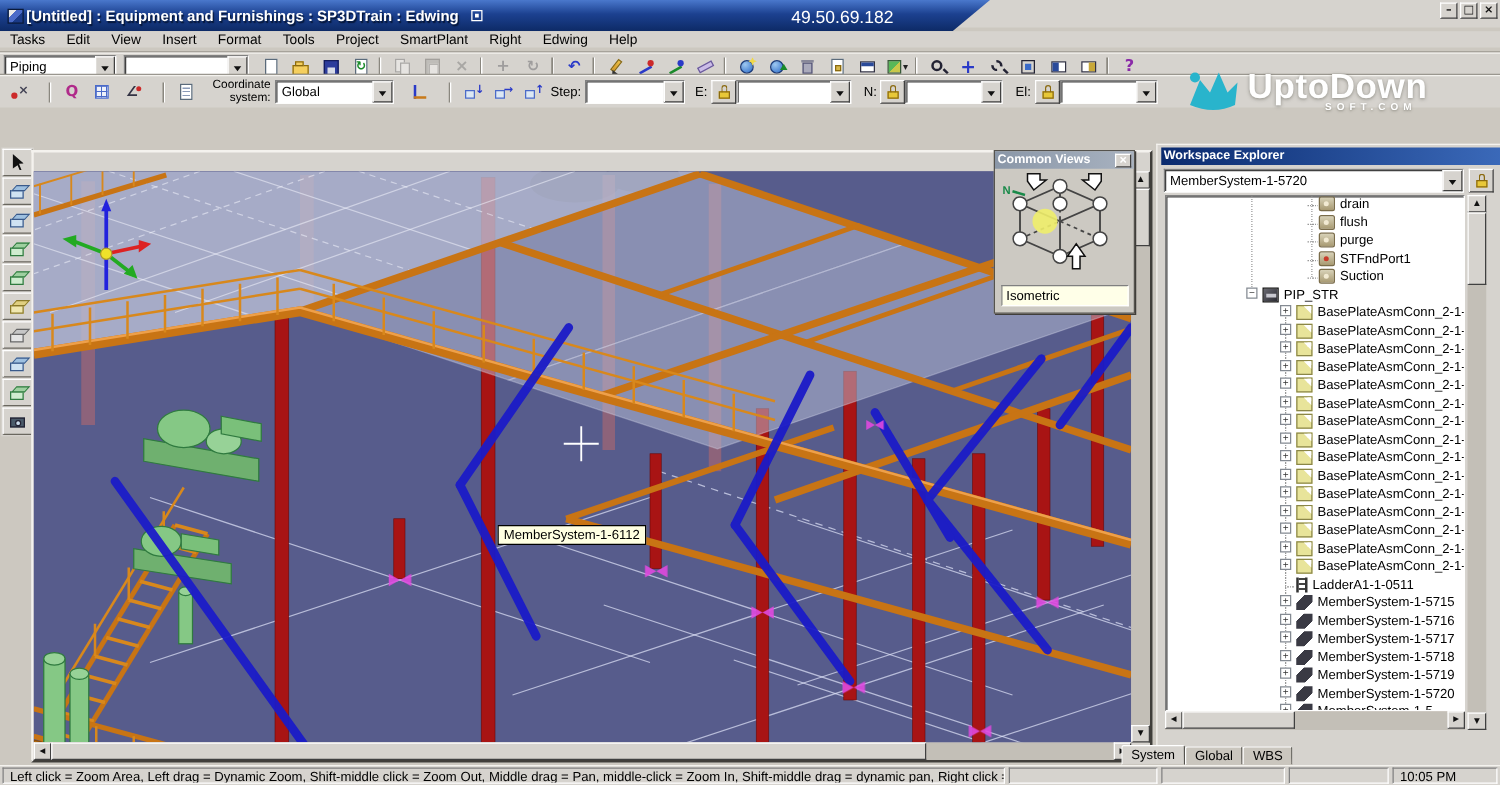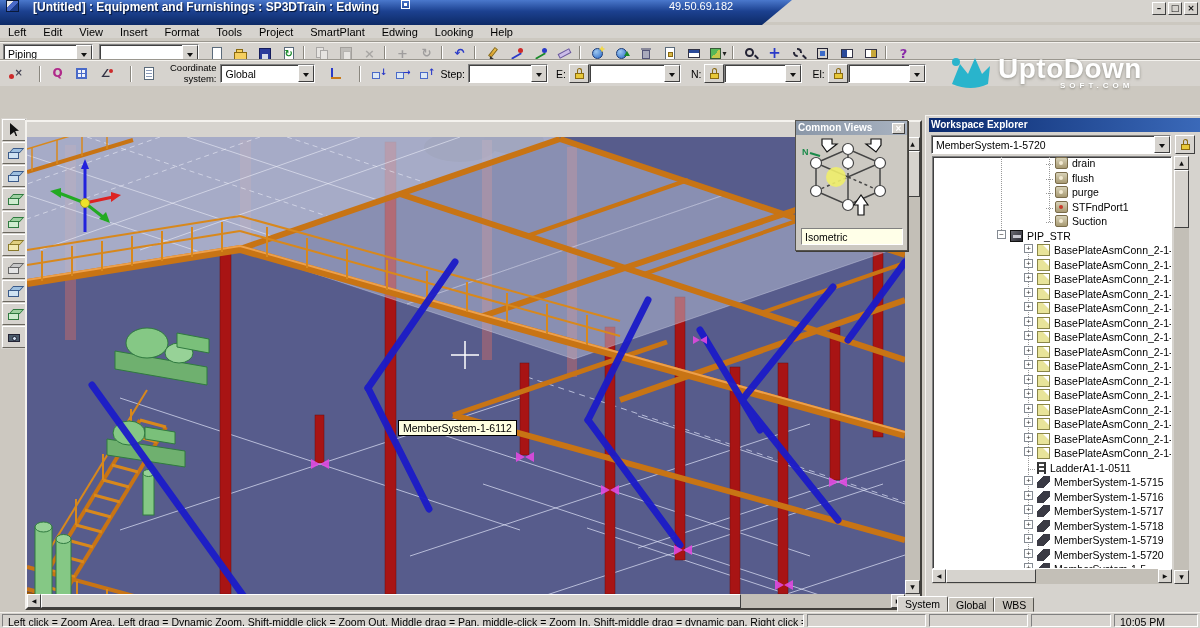--- a/index.html
+++ b/index.html
@@ -4,26 +4,26 @@
 <style>
   *{box-sizing:border-box;margin:0;padding:0}
   html,body{width:1200px;height:628px;overflow:hidden}
   body{font-family:"Liberation Sans",sans-serif;background:#ccc8c0;position:relative;font-size:11px}
   .abs{position:absolute}
 
   
   #topstrip{left:0;top:0;width:1200px;height:22px;background:#d6d3ce}
   #winbtns{right:2px;top:2px;display:flex;gap:2px}
   .wbtn{width:14px;height:13px;background:#d6d3ce;border:1px solid;border-color:#fff #404040 #404040 #fff;display:flex;align-items:center;justify-content:center;font:bold 9px/9px "DejaVu Sans",sans-serif;color:#111}
-  #banner{left:0;top:0;width:792px;height:25px;background:linear-gradient(180deg,#4a78cc 0%,#1c4190 45%,#0d2a66 100%);clip-path:polygon(0 0,100% 0,calc(100% - 30px) 100%,0 100%);color:#fff;display:flex;align-items:flex-start;padding:0 6px;gap:14px}
+  #banner{left:0;top:0;width:792px;height:25px;background:linear-gradient(180deg,#4a78cc 0%,#1c4190 45%,#0d2a66 100%);clip-path:polygon(0 0,100% 0,calc(100% - 30px) 100%,0 100%);color:#fff;display:flex;align-items:center;padding:0 6px;gap:2px}
   .appicon{width:13px;height:12px;background:linear-gradient(135deg,#e8e8e8 30%,#4a6ac8 30% 60%,#1a3a88 60%);border:1px solid #0a1a3a;flex:none}
   #banner .title{font-weight:bold;font-size:12px;white-space:nowrap;text-shadow:1px 1px 1px #041433}
   .pinicon{width:9px;height:9px;border:1px solid #fff;position:relative;margin-left:8px;flex:none}
   .pinicon::after{content:"";position:absolute;inset:2px;background:#fff}
-  #banner .ip{margin-left:245px;font-size:11px;white-space:nowrap}
+  #banner .ip{margin-left:245px;font-size:14px;white-space:nowrap}
   #ovbtns{display:flex;gap:9px;margin-left:90px;align-items:center}
   .ov-min{width:8px;height:2px;background:#fff;margin-top:7px}
   .ov-rest{width:8px;height:7px;border:1px solid #fff}
   .ov-close{color:#fff;font:bold 12px/12px "DejaVu Sans",sans-serif}
   .ov-close::before{content:"\00d7"}
 
   
   #menubar{left:0;top:25px;width:1200px;height:13px;display:flex;gap:17px;padding-left:8px;align-items:center;background:#d6d3ce}
   .menu-item{font-size:11px;color:#000;white-space:nowrap}
   .toolbar{left:0;width:1200px;background:#d6d3ce;display:flex;align-items:center;border-top:1px solid #f4f2ee;box-shadow:0 -1px 0 #9a978f}
@@ -197,30 +197,30 @@
   <span class="pinicon"></span>
   <span class="ip">49.50.69.182</span>
   <span id="ovbtns">
     <span class="ov-min"></span>
     <span class="ov-rest"></span>
     <span class="ov-close"></span>
   </span>
 </div>
 
 <div class="abs" id="menubar">
-    <span class="menu-item">Left</span>
+    <span class="menu-item">Tasks</span>
     <span class="menu-item">Edit</span>
     <span class="menu-item">View</span>
     <span class="menu-item">Insert</span>
     <span class="menu-item">Format</span>
     <span class="menu-item">Tools</span>
     <span class="menu-item">Project</span>
     <span class="menu-item">SmartPlant</span>
+    <span class="menu-item">Right</span>
     <span class="menu-item">Edwing</span>
-    <span class="menu-item">Looking</span>
     <span class="menu-item">Help</span>
   </div>
 
 <div class="abs toolbar" id="toolbar1">
   <span class="combo" style="width:90px;margin-left:3px">
     <span class="combo-val">Piping</span>
     <span class="combo-arrow"></span>
   </span>
   <span class="combo" style="width:100px;margin-left:6px">
     <span class="combo-val"></span>

